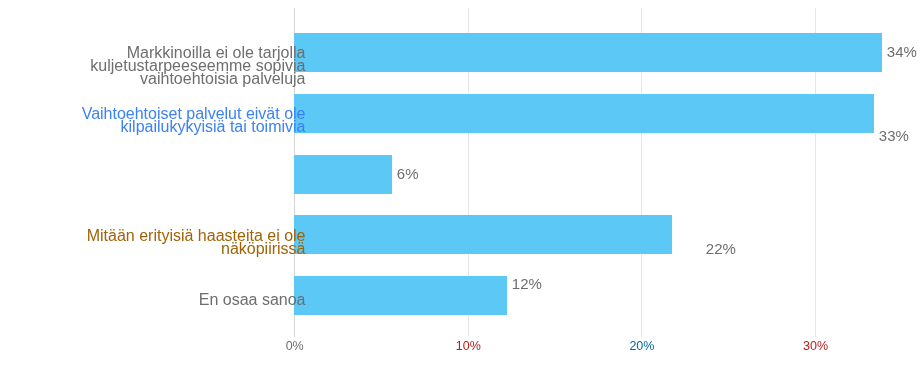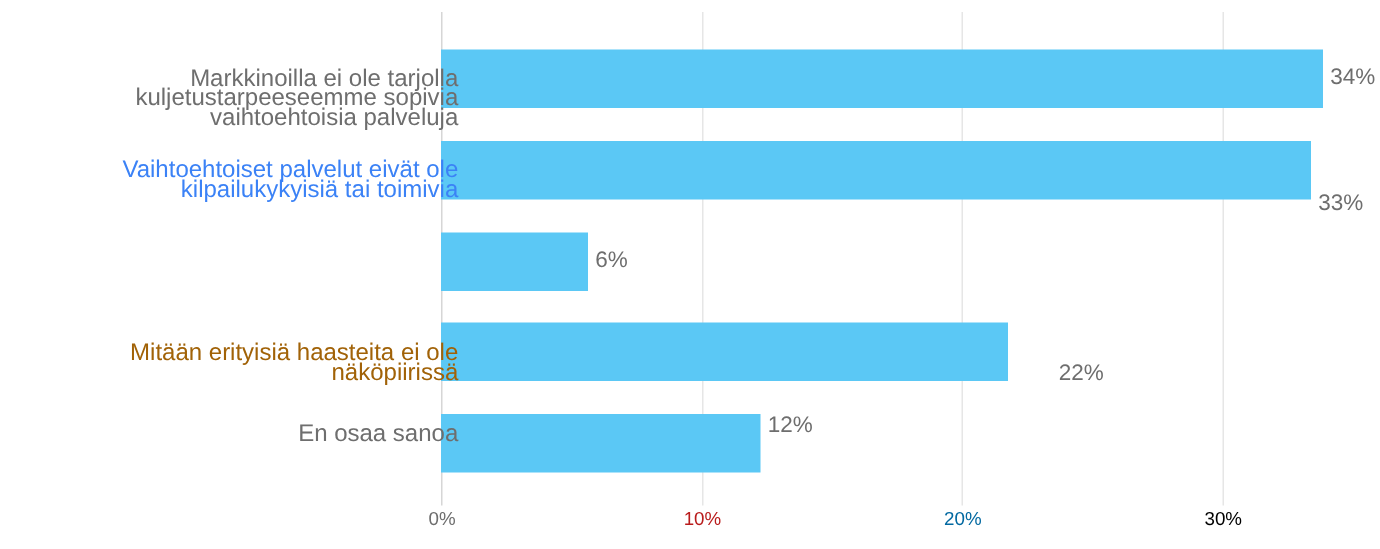--- a/index.html
+++ b/index.html
@@ -67,21 +67,21 @@
 
     <div class="dlabel dl-0" style="left: 886.8px; top: 46px; color: rgb(110, 110, 110);">34%</div>
     <div class="dlabel dl-1" style="left: 878.8px; top: 106.8px; color: rgb(110, 110, 110);">33%</div>
     <div class="dlabel dl-2" style="left: 396.8px; top: 167.6px; color: rgb(110, 110, 110);">6%</div>
     <div class="dlabel dl-3" style="left: 676.8px; top: 243px; color: rgb(110, 110, 110); margin-left: 29px;">22%</div>
     <div class="dlabel dl-4" style="left: 511.8px; top: 278px; color: rgb(110, 110, 110);">12%</div>
 
     <div class="catlabel cl-0" style="width: 289.5px; top: 46.1px; color: rgb(110, 110, 110);">Markkinoilla ei ole tarjolla kuljetustarpeeseemme sopivia vaihtoehtoisia palveluja</div>
     <div class="catlabel cl-1" style="width: 289.5px; top: 106.9px; color: #3b82f6;">Vaihtoehtoiset palvelut eivät ole kilpailukykyisiä tai toimivia</div>
     <div class="catlabel cl-3" style="width: 289.5px; top: 228.5px; color: #a16207;">Mitään erityisiä haasteita ei ole näköpiirissä</div>
-    <div class="catlabel cl-4" style="width: 289.5px; top: 283px; color: rgb(110, 110, 110);">En osaa sanoa</div>
+    <div class="catlabel cl-4" style="width: 289.5px; top: 293px; color: rgb(110, 110, 110);">En osaa sanoa</div>
 
     <div class="ticklabel tk-0" style="left: 244.7px; color: rgb(110, 110, 110);">0%</div>
     <div class="ticklabel tk-1" style="left: 418.3px; color: #b91c1c;">10%</div>
     <div class="ticklabel tk-2" style="left: 591.9px; color: #0369a1;">20%</div>
-    <div class="ticklabel tk-3" style="left: 765.5px; color: #000000;">30%</div>
+    <div class="ticklabel tk-3" style="left: 765.5px; color: #b91c1c;">30%</div>
 
   </div>
 </div>
 
 </body></html>

